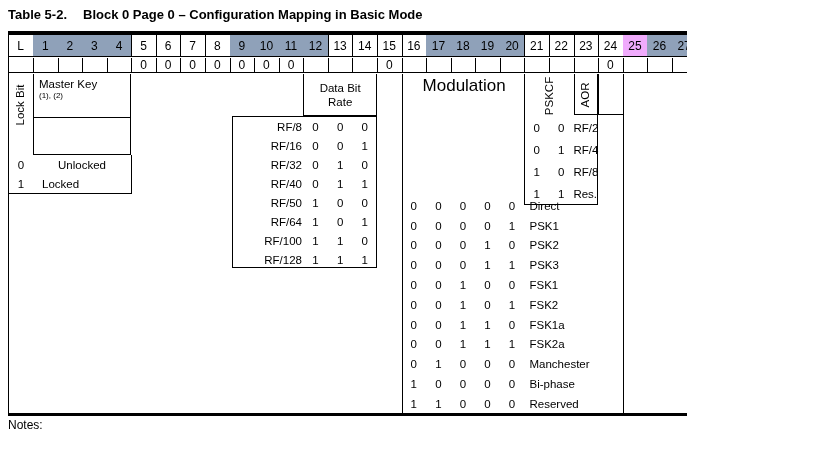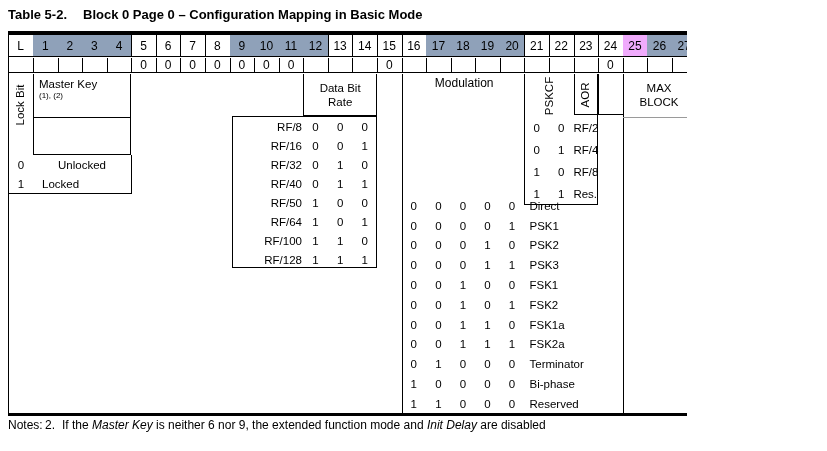--- a/index.html
+++ b/index.html
@@ -29,21 +29,21 @@
           border-right:1px solid #000;border-bottom:1px solid #000;}
   .legend-box{left:8px;top:155px;width:124.3px;height:39px;border-right:1px solid #000;
               border-bottom:1px solid #000;}
   
   .dbr-label-box{left:303.3px;top:74px;width:73.7px;height:42px;border-left:1px solid #000;
                  border-right:1px solid #000;border-bottom:1px solid #000;text-align:center;
                  font-size:11.5px;line-height:14px;padding-top:7px;}
   .rf-box{left:232px;top:116px;width:145px;height:152px;border:1px solid #000;}
   #dbr-rows{left:232px;top:118px;width:145px;height:150px;}
   
-  .mod-label{left:401.5px;top:76px;width:125.3px;text-align:center;font-size:12px;}
+  .mod-label{left:401.5px;top:76px;width:125.3px;text-align:center;font-size:17px;}
   #mod-rows{left:401.5px;top:196px;width:221.2px;height:218px;}
   
   .psk-table-box{left:524.4px;top:74px;width:73.7px;height:131px;border-left:1px solid #000;
                  border-right:1px solid #000;border-bottom:1px solid #000;}
   #psk-rows{left:524.4px;top:117px;width:73.7px;height:88px;}
   .aor-box{left:573.5px;top:74px;width:24.6px;height:41px;border-left:1px solid #000;
            border-bottom:1px solid #000;}
   .c24-box{left:598.1px;top:74px;width:24.6px;height:41px;border-left:1px solid #000;
            border-bottom:1px solid #000;}
   
@@ -308,21 +308,21 @@
         <div class="bit" style="left: 85.995px;">1</div>
         <div class="bit" style="left: 110.565px;">1</div>
         <div class="rowlab" style="left: 128px;">FSK2a</div>
       </div>
       <div class="trow mod-row">
         <div class="bit" style="left: 12.285px;">0</div>
         <div class="bit" style="left: 36.855px;">1</div>
         <div class="bit" style="left: 61.425px;">0</div>
         <div class="bit" style="left: 85.995px;">0</div>
         <div class="bit" style="left: 110.565px;">0</div>
-        <div class="rowlab" style="left: 128px;">Terminator</div>
+        <div class="rowlab" style="left: 128px;">Manchester</div>
       </div>
       <div class="trow mod-row">
         <div class="bit" style="left: 12.285px;">1</div>
         <div class="bit" style="left: 36.855px;">0</div>
         <div class="bit" style="left: 61.425px;">0</div>
         <div class="bit" style="left: 85.995px;">0</div>
         <div class="bit" style="left: 110.565px;">0</div>
         <div class="rowlab" style="left: 128px;">Bi-phase</div>
       </div>
       <div class="trow mod-row">
@@ -360,37 +360,32 @@
         <div class="bit" style="left: 36.855px;">0</div>
         <div class="rowlab" style="left: 49px;">RF/8</div>
       </div>
       <div class="trow psk-row">
         <div class="bit" style="left: 12.285px;">1</div>
         <div class="bit" style="left: 36.855px;">1</div>
         <div class="rowlab" style="left: 49px;">Res.</div>
       </div>
     </div>
 
-  <div class="abs maxblk-box">
-    <div>MAX</div>
-    <div>BLOCK</div>
-  </div>
   <div class="abs pwd-box"></div>
   <div class="vbox" id="pwd-v">
     <span>PWD</span>
   </div>
   <div class="abs st-box"></div>
   <div class="vbox" id="st-v">
     <span>ST Sequence Terminator</span>
   </div>
   <div class="abs init-box"></div>
   <div class="vbox" id="init-v">
     <span>Init Delay</span>
   </div>
 
   <div class="notes">
     <span class="notes-label">Notes:</span>
     <div id="notes-items">
-        <div class="note-line"><span class="note-num">2.</span><span>If the </span><span style="font-style: italic;">Master Key</span><span> is neither 6 nor 9, the extended function mode and </span><span style="font-style: italic;">Init Delay</span><span> are disabled</span></div>
       </div>
   </div>
 
 </div>
 
 </body></html>

